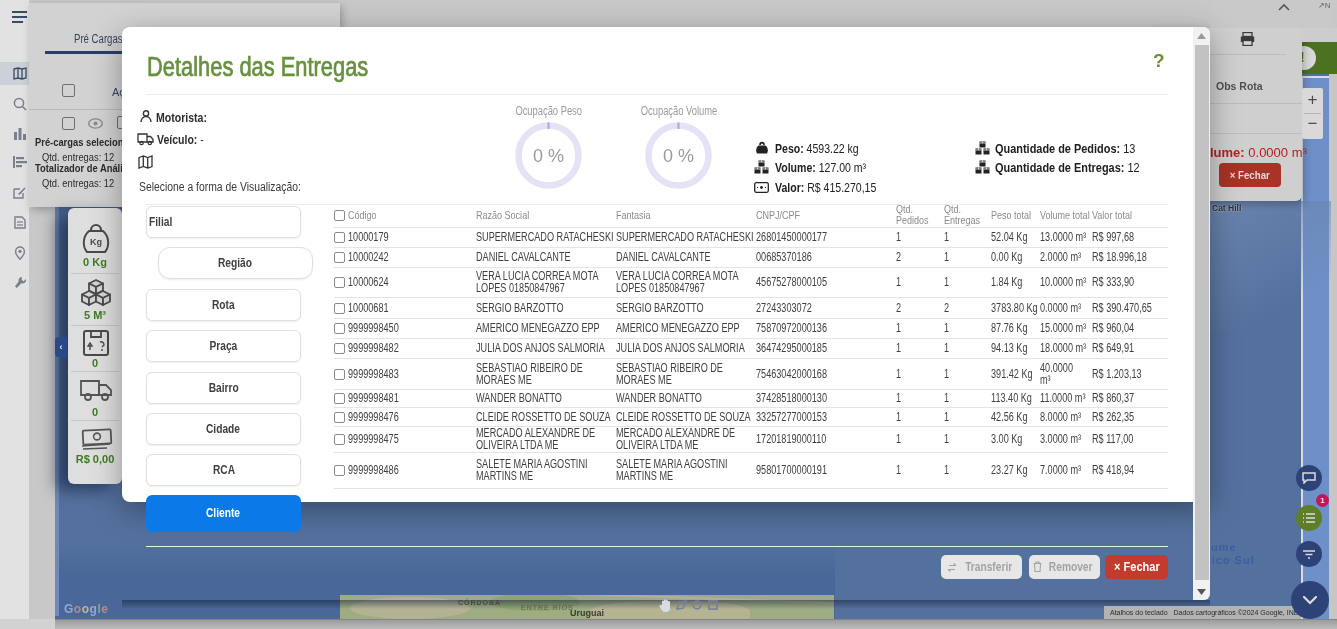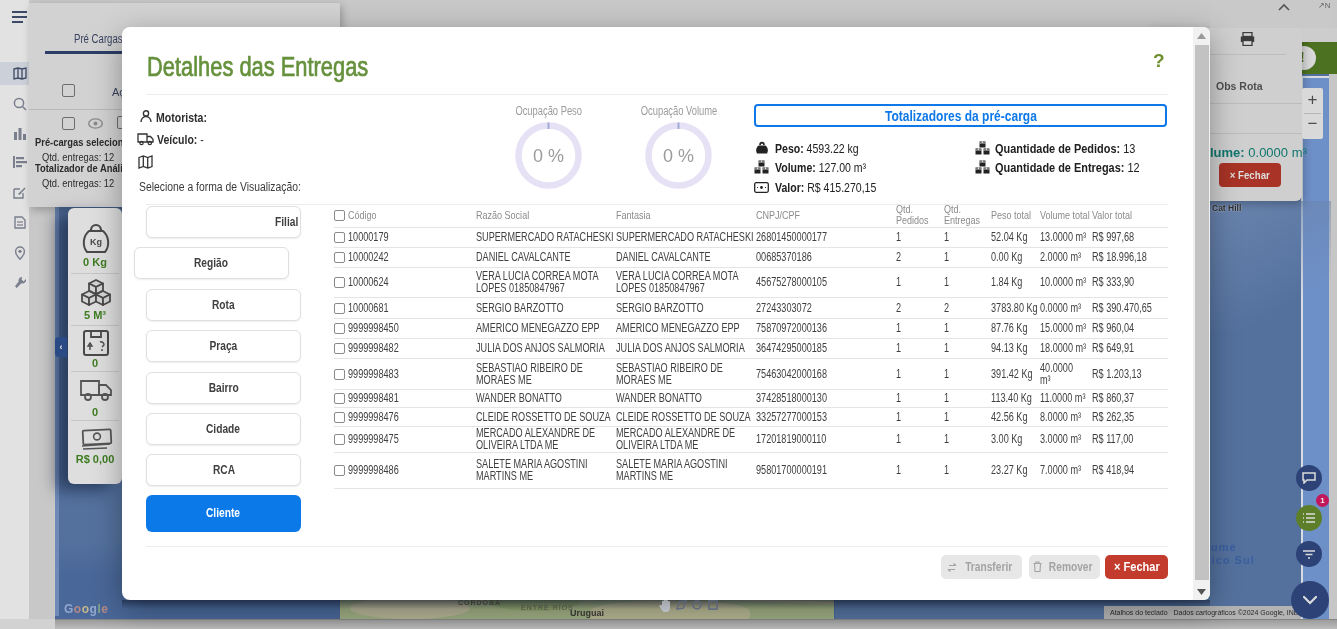--- a/index.html
+++ b/index.html
@@ -206,21 +206,21 @@
   <div class="abs" style="left:1150px;top:28px;width:152px;height:173px;background:#cfcfcf;border-radius:0 0 6px 6px;box-shadow:2px 3px 8px rgba(0,0,0,.25);">
     <svg class="abs" style="left:90px;top:4px;" width="15" height="14" viewBox="0 0 15 14">
         <rect x="3" y="0.5" width="9" height="4" fill="none" stroke="#3a3a3a" stroke-width="1.3"></rect>
         <rect x="0.8" y="4.5" width="13.4" height="5.5" fill="#3a3a3a"></rect>
         <rect x="3" y="8.5" width="9" height="5" fill="#d4d4d4" stroke="#3a3a3a" stroke-width="1.3"></rect>
       </svg>
     <div class="abs" style="left:0;top:26px;width:136px;height:1px;background:#bdbdbd;"></div>
     <div class="abs" style="left:66px;top:52px;font-size:10.5px;font-weight:bold;color:#4f4f4f;">Obs Rota</div>
     <div class="abs" style="left:0;top:75px;width:152px;height:1px;background:#bdbdbd;"></div>
     <div class="abs" style="left:0;top:105px;width:152px;height:1px;background:#bdbdbd;"></div>
-    <div class="abs" style="left:60px;top:117px;font-size:13px;color:#0f766e;white-space:nowrap;"><b>lume:</b> 0.0000 m³</div>
+    <div class="abs" style="left:60px;top:117px;font-size:13px;color:#b91c1c;white-space:nowrap;"><b>lume:</b> 0.0000 m³</div>
     <div class="abs" style="left:69px;top:135px;width:62px;height:24px;background:#a83326;border-radius:4px;color:#dedede;font-size:11px;font-weight:bold;text-align:center;line-height:24px;"><span class="mc" style="transform:scaleX(.88);">× Fechar</span></div>
   </div>
 
   <div class="abs" style="left:1302px;top:88px;width:21px;height:51px;background:#d9d9d9;border-radius:2px;">
     <div class="abs" style="left:3px;top:2px;width:15px;font-size:17px;color:#4a4a4a;text-align:center;">+</div>
     <div class="abs" style="left:2px;top:25px;width:17px;height:1px;background:#b5b5b5;"></div>
     <div class="abs" style="left:3px;top:26px;width:15px;font-size:17px;color:#4a4a4a;text-align:center;">−</div>
   </div>
 
   <div class="abs" style="left:1301px;top:28px;width:36px;height:14px;background:#cdcdcd;"></div>
@@ -257,21 +257,21 @@
         </g>
       </svg>
   </div>
   <div class="abs" style="left:1291px;top:581px;width:38px;height:38px;border-radius:50%;background:#2d4377;">
     <svg class="abs" style="left:12px;top:15px;" width="14" height="9" viewBox="0 0 14 9">
         <path d="M1 1 L7 7 L13 1" fill="none" stroke="#dcdcdc" stroke-width="2.2" stroke-linecap="round"></path>
       </svg>
   </div>
 </div>
 
-<div id="modal" class="abs" style="left:122px;top:27px;width:1088px;height:573px;background:#fff;border-radius:8px;box-shadow:0 8px 30px rgba(0,0,0,.35);">
+<div id="modal" class="abs" style="left:122px;top:27px;width:1088px;height:475px;background:#fff;border-radius:8px;box-shadow:0 8px 30px rgba(0,0,0,.35);">
 
   <div class="abs" style="left:25px;top:25px;font-size:27px;font-weight:normal;color:#66913d;-webkit-text-stroke:0.7px #66913d;"><span class="mx" style="transform:scaleX(.81);">Detalhes das Entregas</span></div>
   <div class="abs" style="left:1031px;top:23px;font-size:19px;font-weight:bold;color:#6f8f2f;">?</div>
   <div class="abs" style="left:24px;top:67px;width:1022px;height:1px;background:#ececec;"></div>
 
   <svg class="abs" style="left:18px;top:83px;" width="12" height="13" viewBox="0 0 12 13">
       <circle cx="6" cy="3.4" r="2.6" fill="none" stroke="#333" stroke-width="1.4"></circle>
       <path d="M1 12 a5 5.5 0 0 1 10 0" fill="none" stroke="#333" stroke-width="1.4"></path>
     </svg>
   <div class="abs" style="left:34px;top:83px;font-size:13.5px;font-weight:bold;color:#2d2d2d;"><span class="mx">Motorista:</span></div>
@@ -293,21 +293,20 @@
     <line x1="33.5" y1="0.5" x2="33.5" y2="7" stroke="#a3abd9" stroke-width="2"></line>
     <text x="33.5" y="40" font-size="18" fill="#9b9b9b" text-anchor="middle" font-family="Liberation Sans">0 %</text>
   </svg>
   <div class="abs" style="left:507px;top:77px;width:100px;text-align:center;font-size:12px;color:#9b9b9b;"><span class="mc" style="transform:scaleX(.78);">Ocupação Volume</span></div>
   <svg class="abs" style="left:523px;top:95px;" width="67" height="67" viewBox="0 0 67 67">
     <circle cx="33.5" cy="33.5" r="30" fill="none" stroke="#e6e1f4" stroke-width="6.5"></circle>
     <line x1="33.5" y1="0.5" x2="33.5" y2="7" stroke="#a3abd9" stroke-width="2"></line>
     <text x="33.5" y="40" font-size="18" fill="#9b9b9b" text-anchor="middle" font-family="Liberation Sans">0 %</text>
   </svg>
 
-  <div class="abs" style="left:632px;top:77px;width:413px;height:23px;border:2px solid #0e78e8;border-radius:4px;text-align:center;line-height:19px;font-size:15px;font-weight:bold;color:#0e78e8;"><span class="mc">Totalizadores da pré-carga</span></div>
 
   <svg class="abs" style="left:633px;top:114px;" width="14" height="13" viewBox="0 0 14 13">
       <path d="M5 4 a2 2.4 0 0 1 4 0" fill="none" stroke="#222" stroke-width="1.6"></path>
       <path d="M2 12.5 C0.5 10 1 6.5 3.5 4.5 L10.5 4.5 C13 6.5 13.5 10 12 12.5 Z" fill="#222"></path>
     </svg>
   <div class="abs" style="left:653px;top:114px;font-size:13.5px;color:#202020;"><span class="mx"><b>Peso:</b> 4593.22 kg</span></div>
   <svg class="abs" style="left:632px;top:133px;" width="15" height="14" viewBox="0 0 15 14">
       <g fill="#222">
         <rect x="4.5" y="0.5" width="6" height="6"></rect>
         <rect x="0.5" y="7.5" width="6" height="6"></rect>
@@ -350,22 +349,22 @@
         <path d="M4.5 2 h6 M7.5 2 v-1.5"></path>
         <path d="M0.5 9 h6 M3.5 9 v-1.5"></path>
         <path d="M8.5 9 h6 M11.5 9 v-1.5"></path>
       </g>
     </svg>
   <div class="abs" style="left:873px;top:133px;font-size:13.5px;color:#202020;"><span class="mx" style="transform:scaleX(.81);"><b>Quantidade de Entregas:</b> 12</span></div>
 
   <div class="abs" style="left:24px;top:177px;width:1022px;height:1px;background:#ececec;"></div>
 
   <div id="sidebuttons">
-      <div class="abs" style="left:24px;top:179.0px;width:155px;height:32px;background:#fff;border:1px solid #e0e0e0;border-radius:6px;text-align:right;line-height:30px;font-size:12px;font-weight:bold;color:#3f3f3f;box-shadow:0 1px 2px rgba(0,0,0,.07);"><span class="mc" style="transform:scaleX(.85);">Filial</span></div>
-      <div class="abs" style="left:12px;top:220.4px;width:155px;height:32px;background:#fff;border:1px solid #e0e0e0;border-radius:6px;text-align:center;line-height:30px;font-size:12px;font-weight:bold;color:#3f3f3f;box-shadow:0 1px 2px rgba(0,0,0,.07);"><span class="mc" style="transform:scaleX(.85);">Região</span></div>
+      <div class="abs" style="left:24px;top:179.0px;width:155px;height:32px;background:#fff;border:1px solid #e0e0e0;border-radius:6px;text-align:left;line-height:30px;font-size:12px;font-weight:bold;color:#3f3f3f;box-shadow:0 1px 2px rgba(0,0,0,.07);"><span class="mc" style="transform:scaleX(.85);">Filial</span></div>
+      <div class="abs" style="left:36px;top:220.4px;width:155px;height:32px;background:#fff;border:1px solid #e0e0e0;border-radius:12px;text-align:center;line-height:30px;font-size:12px;font-weight:bold;color:#3f3f3f;box-shadow:0 1px 2px rgba(0,0,0,.07);"><span class="mc" style="transform:scaleX(.85);">Região</span></div>
       <div class="abs" style="left:24px;top:261.8px;width:155px;height:32px;background:#fff;border:1px solid #e0e0e0;border-radius:6px;text-align:center;line-height:30px;font-size:12px;font-weight:bold;color:#3f3f3f;box-shadow:0 1px 2px rgba(0,0,0,.07);"><span class="mc" style="transform:scaleX(.85);">Rota</span></div>
       <div class="abs" style="left:24px;top:303.2px;width:155px;height:32px;background:#fff;border:1px solid #e0e0e0;border-radius:6px;text-align:center;line-height:30px;font-size:12px;font-weight:bold;color:#3f3f3f;box-shadow:0 1px 2px rgba(0,0,0,.07);"><span class="mc" style="transform:scaleX(.85);">Praça</span></div>
       <div class="abs" style="left:24px;top:344.6px;width:155px;height:32px;background:#fff;border:1px solid #e0e0e0;border-radius:6px;text-align:center;line-height:30px;font-size:12px;font-weight:bold;color:#3f3f3f;box-shadow:0 1px 2px rgba(0,0,0,.07);"><span class="mc" style="transform:scaleX(.85);">Bairro</span></div>
       <div class="abs" style="left:24px;top:386.0px;width:155px;height:32px;background:#fff;border:1px solid #e0e0e0;border-radius:6px;text-align:center;line-height:30px;font-size:12px;font-weight:bold;color:#3f3f3f;box-shadow:0 1px 2px rgba(0,0,0,.07);"><span class="mc" style="transform:scaleX(.85);">Cidade</span></div>
       <div class="abs" style="left:24px;top:427.4px;width:155px;height:32px;background:#fff;border:1px solid #e0e0e0;border-radius:6px;text-align:center;line-height:30px;font-size:12px;font-weight:bold;color:#3f3f3f;box-shadow:0 1px 2px rgba(0,0,0,.07);"><span class="mc" style="transform:scaleX(.85);">RCA</span></div>
       <div class="abs" style="left:24px;top:468px;width:155px;height:37px;background:#0c79e9;border-radius:6px;text-align:center;line-height:37px;font-size:12px;font-weight:bold;color:#fff;"><span class="mc" style="transform:scaleX(.85);">Cliente</span></div>
     </div>
 
   <div id="tablewrap" class="abs" style="left:212px;top:177px;width:834px;">
       <table style="border-collapse:collapse;table-layout:fixed;width:834px;color:#3f3f3f;font-size:12px;">

